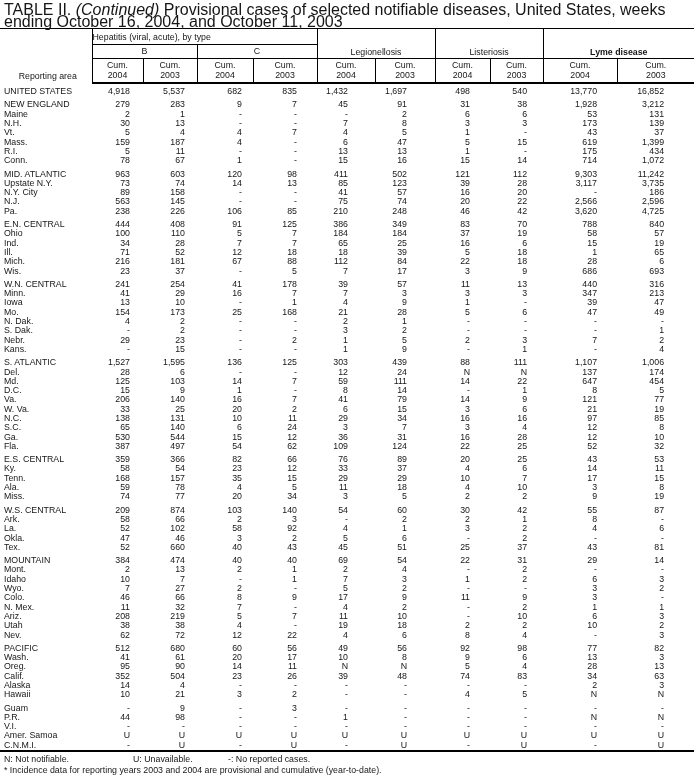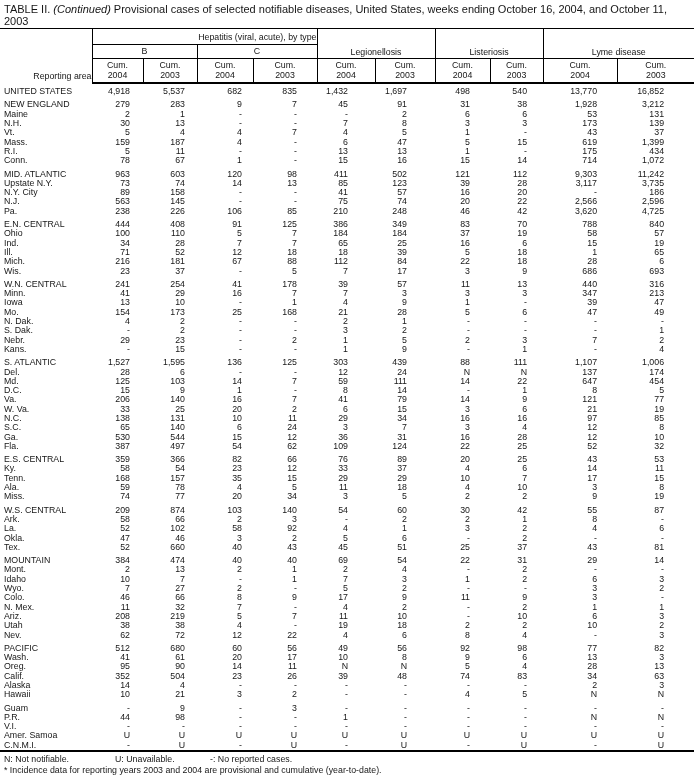--- a/index.html
+++ b/index.html
@@ -4,53 +4,53 @@
 <style>
   html,body { margin:0; padding:0; background:#fff; }
   body {
     width:694px; height:784px;
     font-family:"Liberation Sans", sans-serif;
     color:#161616;
     -webkit-font-smoothing:antialiased;
     overflow:hidden;
   }
   .title {
-    font-size:11px; line-height:11.5px;
+    font-size:16px; line-height:11.5px;
     padding:4px 2px 1px 4px;
   }
   .title i { font-style:italic; }
   table {
     border-collapse:collapse;
     table-layout:fixed;
     width:694px;
     border-bottom:2px solid #000;
   }
   th { font-weight:normal; }
   th, td { padding:0; font-size:8.8px; overflow:hidden; white-space:nowrap; }
   
   thead tr:first-child th { border-top:1.5px solid #000; }
   th.area-head {
-    vertical-align:bottom; text-align:right;
+    vertical-align:bottom; text-align:center;
     padding:0 0 2px 4px;
     border-right:1px solid #000;
   }
   th.hep {
-    text-align:right; border-bottom:1px solid #000; border-right:1px solid #000;
+    text-align:left; border-bottom:1px solid #000; border-right:1px solid #000;
     padding:1px 0; height:13px;
   }
   th.sub {
     text-align:center; border-bottom:1px solid #000; border-right:1px solid #000;
     padding:0 0 1px 0; height:12px;
   }
   th.grp {
     text-align:center; vertical-align:bottom;
     border-bottom:1px solid #000; border-right:1px solid #000;
     padding:0 0 1px 0;
   }
-  th.grp.last { border-right:none; }
+  th.grp.last { border-right:none;font-weight:bold; }
   th.cum-h {
     line-height:9.6px;
     padding:2px 0 2px 0;
     border-right:1px solid #000;
     border-bottom:2.5px solid #000;
   }
   th.cum-h.last { border-right:none; }
   
   td.area  { text-align:left; padding-left:4px; line-height:9.3px; }
   td.num   { text-align:right; line-height:9.3px; }
@@ -62,21 +62,21 @@
   td:nth-child(7)  { padding-right:28px; }
   td:nth-child(8)  { padding-right:20px; }
   td:nth-child(9)  { padding-right:16px; }
   td:nth-child(10) { padding-right:20px; }
   td:nth-child(11) { padding-right:30px; }
   tbody.sec:first-of-type tr:first-child td { padding-top:3px; }
   tbody.sec:not(:first-of-type) tr:first-child td { padding-top:4px; }
   
   .footnotes { padding:2px 0 0 4px; font-size:8.8px; line-height:10.5px; }
   .fn-row span { display:inline-block; }
-  .fn-row span:nth-child(1) { width:111px; }
+  .fn-row span:nth-child(1) { width:129px; }
   .fn-row span:nth-child(2) { width:95px; }
 </style>
 </head>
 <body>
 
 <div class="title">
   <div><span>TABLE II. </span><i>(Continued)</i><span> Provisional cases of selected notifiable diseases, United States, weeks ending October 16, 2004, and October 11, 2003</span></div>
 </div>
 
 <table id="data-table">

